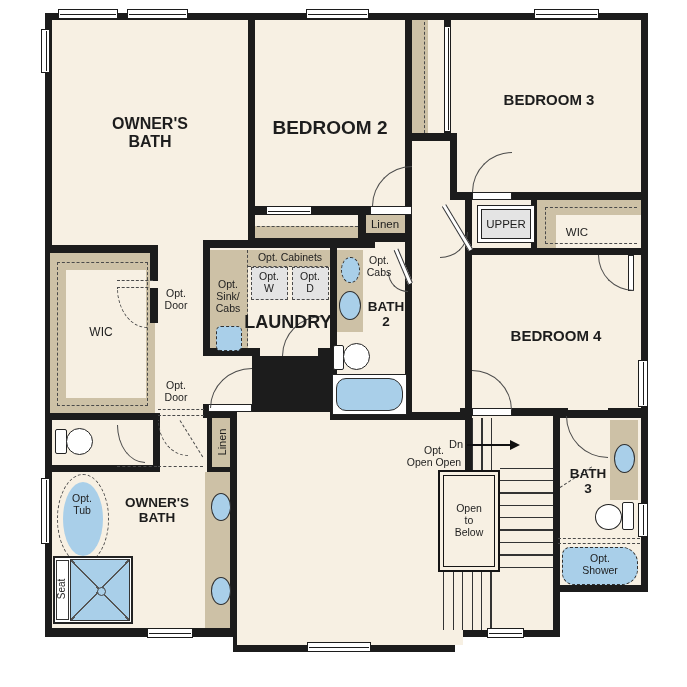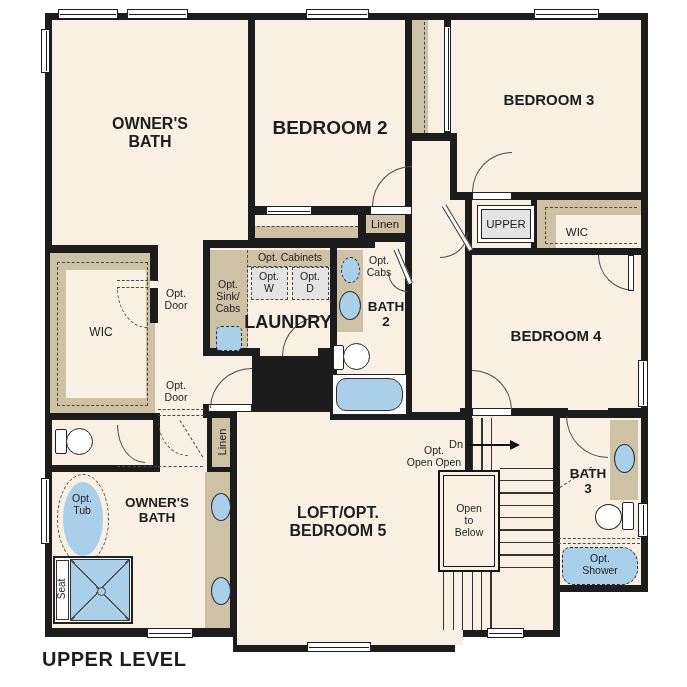--- a/index.html
+++ b/index.html
@@ -245,24 +245,20 @@
       <i></i>
     </div>
 
   <div class="lbl b" style="left:150px;top:133px;font-size:16px">
     <span style="display:block">OWNER'S</span>
       <span style="display:block">BATH</span>
   </div>
   <div class="lbl b" style="left:330px;top:128px;font-size:19px">BEDROOM 2</div>
   <div class="lbl b" style="left:549px;top:100px;font-size:15px">BEDROOM 3</div>
   <div class="lbl b" style="left:556px;top:336px;font-size:15px">BEDROOM 4</div>
-  <div class="lbl b" style="left:338px;top:522px;font-size:16px">
-    <span style="display:block">LOFT/OPT.</span>
-      <span style="display:block">BEDROOM 5</span>
-  </div>
   <div class="lbl b" style="left:157px;top:510px;font-size:13.5px">
     <span style="display:block">OWNER'S</span>
       <span style="display:block">BATH</span>
   </div>
   <div class="lbl b" style="left:386px;top:314px;font-size:13.5px">
     <span style="display:block">BATH</span>
       <span style="display:block">2</span>
   </div>
   <div class="lbl b" style="left:588px;top:481px;font-size:13.5px">
     <span style="display:block">BATH</span>
@@ -314,14 +310,13 @@
   <div class="lbl" style="left:469px;top:521px;font-size:10.5px;white-space:normal;width:50px">
     <span style="display:block">Open</span>
       <span style="display:block">to</span>
       <span style="display:block">Below</span>
   </div>
   <div class="lbl" style="left:600px;top:565px;font-size:10.5px">
     <span style="display:block">Opt.</span>
       <span style="display:block">Shower</span>
   </div>
 
-  <div class="lbl b" style="left:42px;top:659px;transform:translateY(-50%);font-size:20px;letter-spacing:.5px">UPPER LEVEL</div>
 </div>
 
 </body></html>

